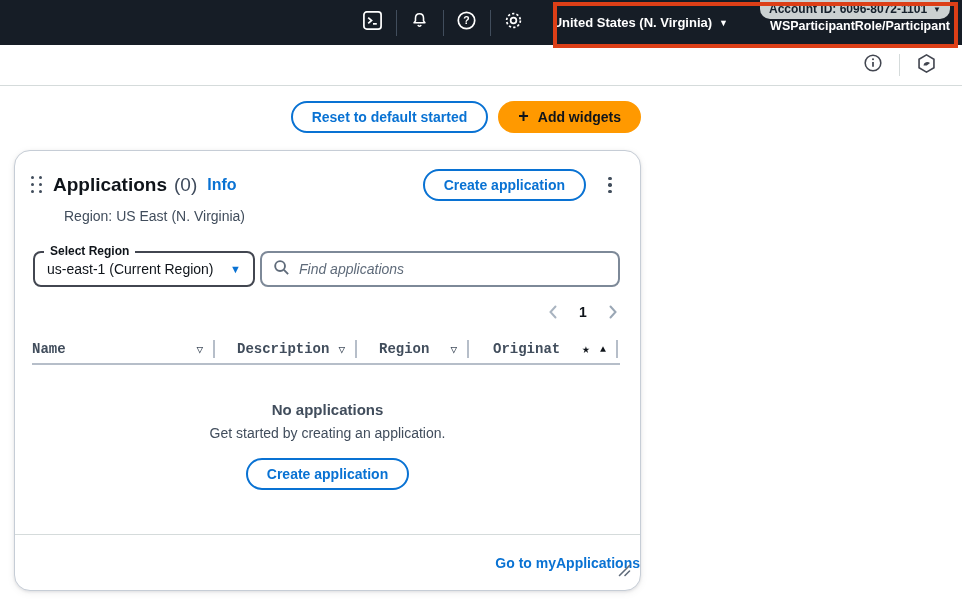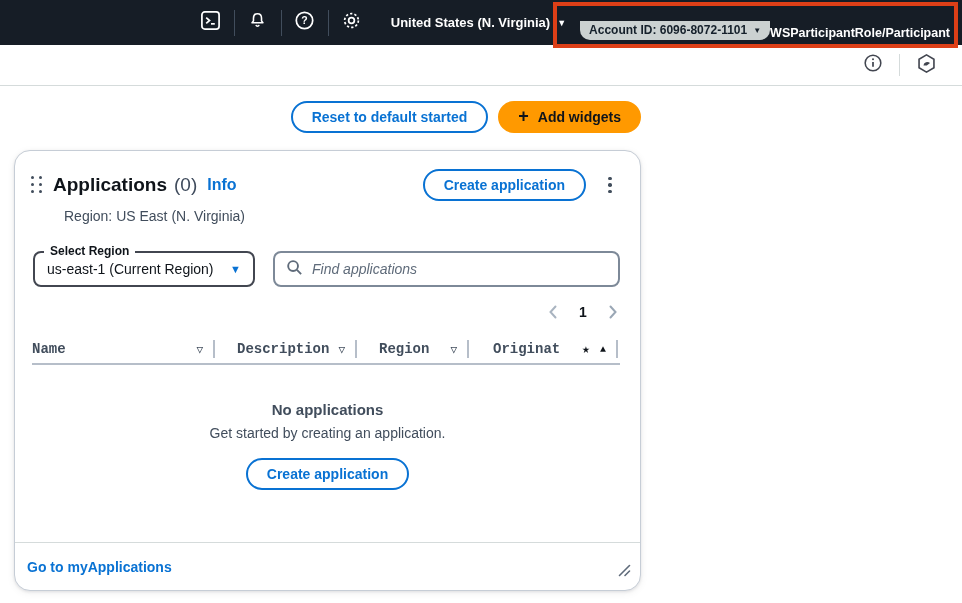--- a/index.html
+++ b/index.html
@@ -6,21 +6,21 @@
   html,body { width:962px; height:603px; overflow:hidden; background:#fff;
     font-family:"Liberation Sans", sans-serif; color:#0f141a; }
 
   
   .topbar { position:relative; height:45px; background:#161d26; display:flex; align-items:center; padding:0 2px 0 16px; }
   .topbar-spacer { flex:1; }
   .tb-iconbtn { width:46px; height:45px; display:flex; align-items:center; justify-content:center; cursor:pointer; }
   .tb-div { width:1px; height:26px; background:#414d5c; }
   .tb-region { display:flex; align-items:center; gap:7px; color:#fff; font-size:13px; font-weight:700; padding:0 14px 0 16px; height:45px; cursor:pointer; }
   .tb-region .caret { font-size:9px; color:#fff; }
-  .tb-account { height:45px; display:flex; flex-direction:row; align-items:flex-end; justify-content:flex-start; padding:0 10px 5px 0; min-width:218px; }
+  .tb-account { height:45px; display:flex; flex-direction:column; align-items:flex-end; justify-content:flex-start; padding:0 10px 5px 0; min-width:218px; }
   .acct-pill { background:#cbd1d1; color:#15202b; font-size:12px; font-weight:700; border-radius:0 0 10px 10px; padding:2px 9px 3px; white-space:nowrap; display:flex; align-items:center; gap:6px; cursor:pointer; }
   .acct-pill .caret { font-size:8px; }
   .acct-role { color:#fff; font-size:12.5px; font-weight:700; white-space:nowrap; }
   .red-box { position:absolute; left:553px; top:2px; width:405px; height:46px; border:4px solid #dd3f17; pointer-events:none; z-index:5; }
 
   
   .toolbar { height:41px; background:#fff; border-bottom:1px solid #d5dbdb; display:flex; align-items:center; justify-content:flex-end; padding-right:16px; gap:6px; }
   .tool-iconbtn { width:40px; height:40px; display:flex; align-items:center; justify-content:center; cursor:pointer; }
   .tool-div { width:1px; height:22px; background:#d5dbdb; }
 
@@ -37,21 +37,21 @@
   .drag-handle { display:grid; grid-template-columns:repeat(2,4px); grid-auto-rows:4px; gap:3px 4px; margin-right:10px; cursor:grab; }
   .drag-handle i { width:3px; height:3px; border-radius:50%; background:#414d5c; }
   .card-title { font-size:19px; font-weight:700; color:#0f141a; }
   .card-count { font-size:19px; font-weight:400; color:#3f4b5c; margin-left:7px; }
   .info-link { font-size:16px; font-weight:700; color:#0972d3; margin-left:10px; cursor:pointer; text-decoration:none; }
   .header-right { margin-left:auto; display:flex; align-items:center; }
   .kebab { width:24px; height:28px; display:flex; flex-direction:column; align-items:center; justify-content:center; gap:3px; margin-left:12px; cursor:pointer; }
   .kebab i { width:3.5px; height:3.5px; border-radius:50%; background:#414d5c; }
   .region-line { margin:7px 0 0 49px; font-size:14px; color:#414d5c; }
 
-  .controls-row { display:flex; gap:18px; margin:27px 20px 0 18px; height:36px; }
+  .controls-row { display:flex; gap:5px; margin:27px 20px 0 18px; height:36px; }
   .select-region { position:relative; width:222px; border:2px solid #424650; border-radius:8px; display:flex; align-items:center; justify-content:space-between; padding:0 12px; cursor:pointer; background:#fff; }
   .select-label { position:absolute; top:-9px; left:9px; background:#fff; padding:0 6px; font-size:12px; font-weight:700; color:#0f141a; line-height:14px; }
   .select-value { font-size:14px; color:#0f141a; }
   .select-caret { color:#0972d3; font-size:11px; margin-left:10px; }
   .search-box { flex:1; border:2px solid #7d8998; border-radius:8px; display:flex; align-items:center; padding:0 11px; gap:9px; background:#fff; }
   .search-box input { border:none; outline:none; flex:1; font-size:14px; font-style:italic; color:#414d5c; background:transparent; font-family:"Liberation Sans", sans-serif; }
   .search-box input::placeholder { color:#5f6b7a; font-style:italic; opacity:1; }
 
   .pagination { display:flex; align-items:center; justify-content:flex-end; margin:12px 12px 0 0; gap:2px; }
   .page-btn { width:30px; height:26px; display:flex; align-items:center; justify-content:center; cursor:pointer; }
@@ -69,21 +69,21 @@
   .star-clip { display:inline-block; width:9px; overflow:hidden; margin-left:auto; }
   .star-clip span { font-size:13px; color:#0f141a; }
   .sort-asc { font-size:10px; color:#0f141a; margin-left:9px; margin-right:10px; }
 
   .empty-state { margin-top:36px; text-align:center; }
   .empty-title { font-size:15px; font-weight:700; color:#414d5c; }
   .empty-sub { margin-top:7px; font-size:14px; color:#414d5c; }
   .empty-state .btn { margin-top:17px; }
 
   .card-spacer { flex:1; }
-  .card-footer { border-top:1px solid #d5dbdb; height:48px; display:flex; align-items:center; justify-content:flex-start;padding-left:12px; }
+  .card-footer { border-top:1px solid #d5dbdb; height:56px; display:flex; align-items:center; justify-content:flex-end;padding-left:12px; }
   .footer-link { font-size:14px; font-weight:700; color:#0972d3; text-decoration:none; cursor:pointer; }
   .resize-handle { position:absolute; right:9px; bottom:9px; cursor:nwse-resize; }
 </style>
 </head>
 <body>
 
 <header class="topbar">
   <div class="topbar-spacer"></div>
 
   <div class="tb-iconbtn">

